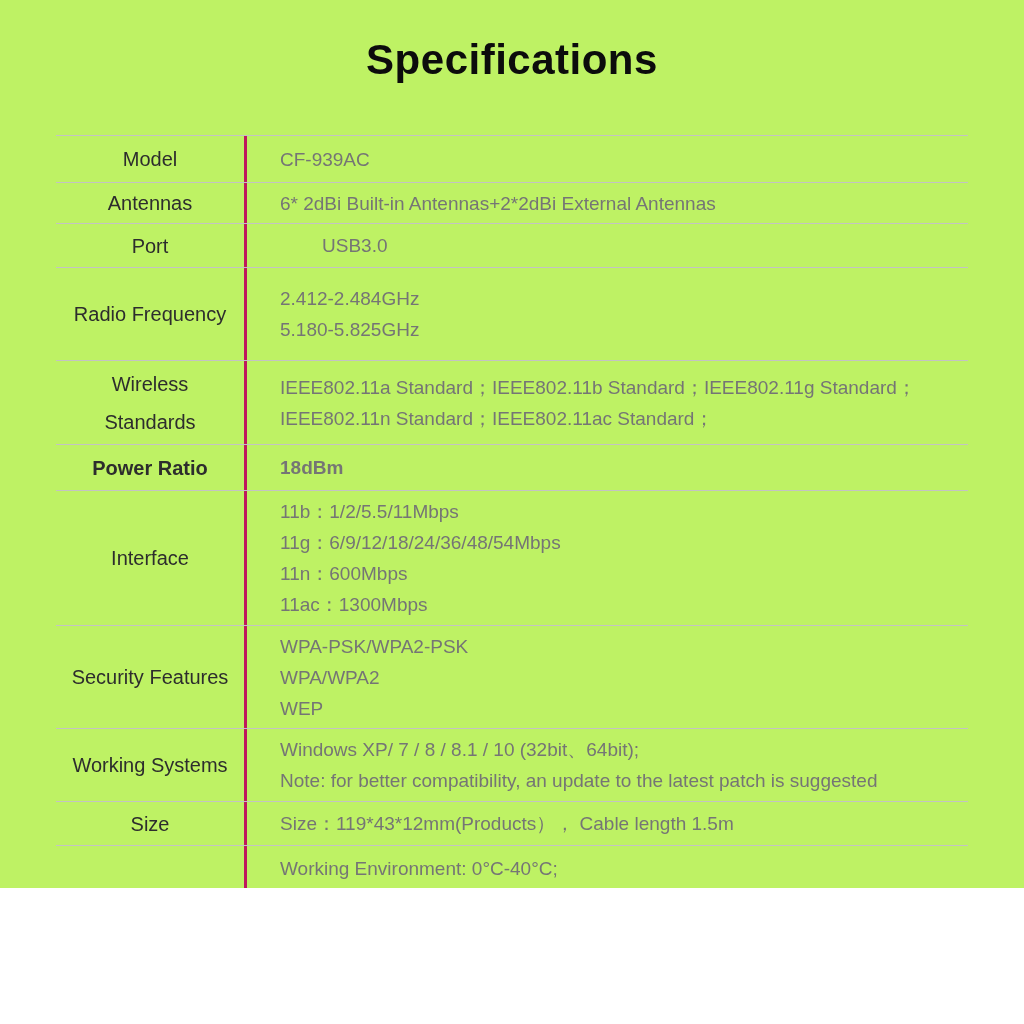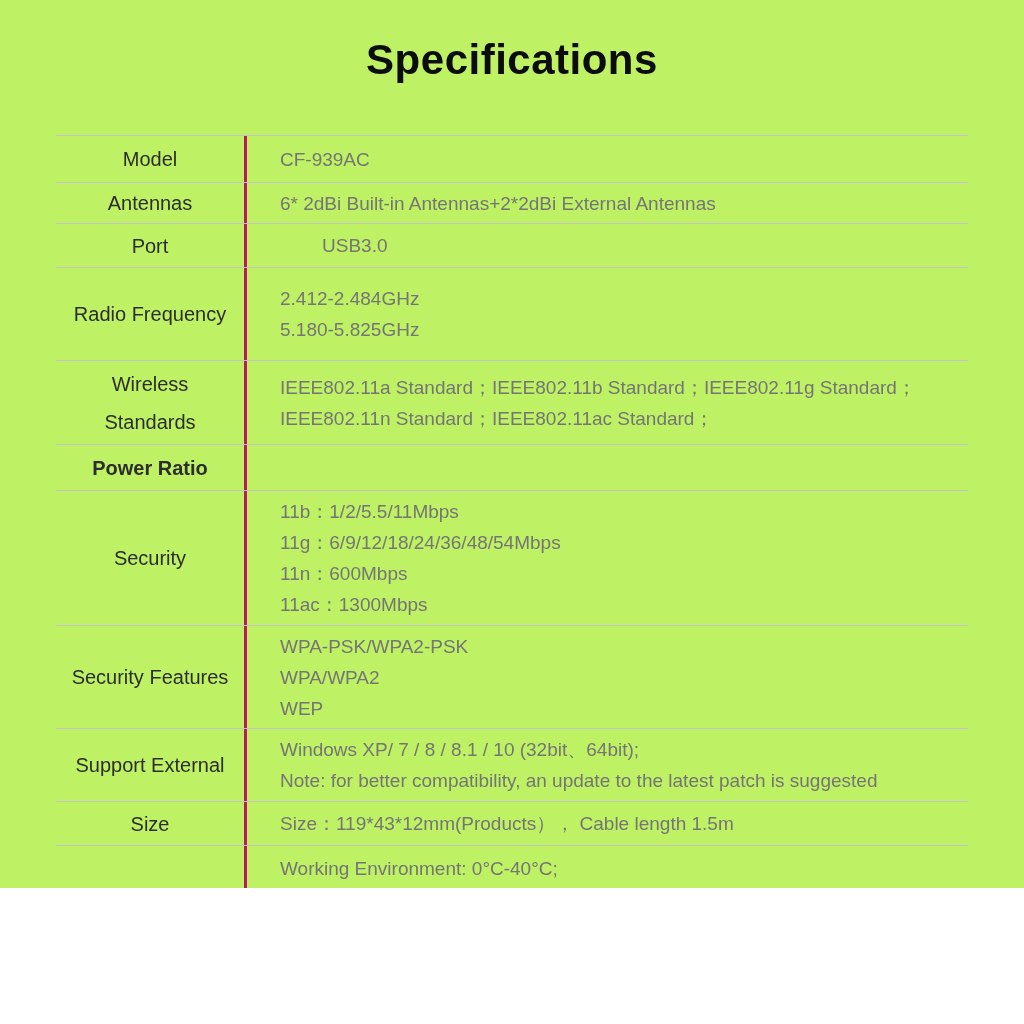--- a/index.html
+++ b/index.html
@@ -97,39 +97,40 @@
   </div>
 
   <div class="row">
     <div class="label-cell">Wireless Standards</div>
     <div class="value-cell">IEEE802.11a Standard；IEEE802.11b Standard；IEEE802.11g Standard；
 IEEE802.11n Standard；IEEE802.11ac Standard；</div>
   </div>
 
   <div class="row">
     <div class="label-cell">Power Ratio</div>
+    <div class="value-cell">18dBm</div>
   </div>
 
   <div class="row">
-    <div class="label-cell">Security</div>
+    <div class="label-cell">Interface</div>
     <div class="value-cell">11b：1/2/5.5/11Mbps
 11g：6/9/12/18/24/36/48/54Mbps
 11n：600Mbps
 11ac：1300Mbps</div>
   </div>
 
   <div class="row">
     <div class="label-cell">Security Features</div>
     <div class="value-cell">WPA-PSK/WPA2-PSK
 WPA/WPA2
 WEP</div>
   </div>
 
   <div class="row">
-    <div class="label-cell">Support External</div>
+    <div class="label-cell">Working Systems</div>
     <div class="value-cell">Windows XP/ 7 / 8 / 8.1 / 10 (32bit、64bit);
 Note: for better compatibility, an update to the latest patch is suggested</div>
   </div>
 
   <div class="row">
     <div class="label-cell">Size</div>
     <div class="value-cell">Size：119*43*12mm(Products）， Cable length 1.5m</div>
   </div>
 
   <div class="row">

